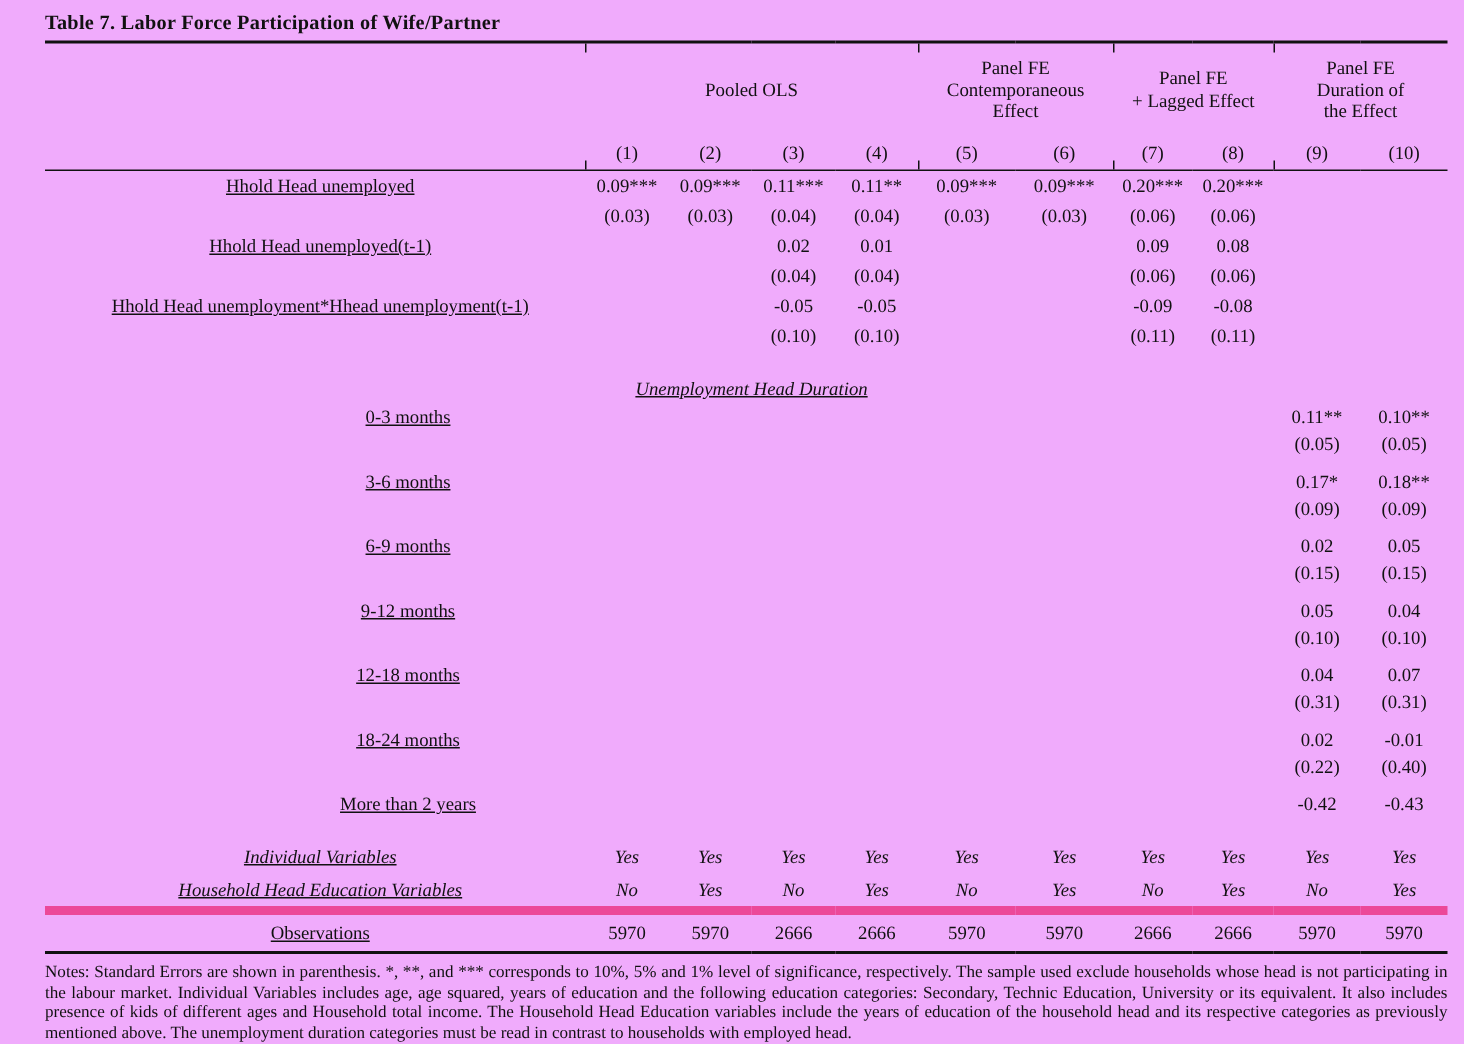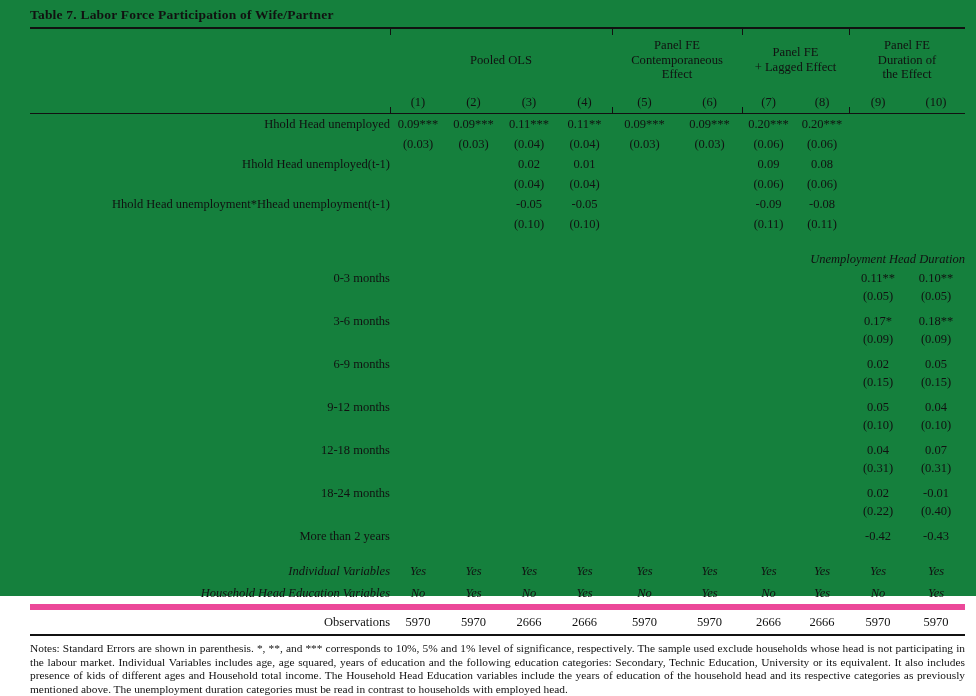--- a/index.html
+++ b/index.html
@@ -1,33 +1,33 @@
 <!DOCTYPE html>
 <html><head>
 <meta charset="utf-8">
 <style>
   html,body{margin:0;padding:0;background:#fff;}
   body{width:976px;height:696px;overflow:hidden;}
-  .page{position:relative;width:976px;height:596px;background:#15803d;
+  .page{position:relative;width:976px;height:696px;background:#f0abfc;
         font-family:"Liberation Serif",serif;color:#111;}
   .title{position:absolute;left:30px;top:7px;font-size:13.5px;font-weight:bold;
          letter-spacing:.2px;white-space:nowrap;}
   .table-wrap{position:absolute;left:30px;top:27px;width:935px;}
   table{border-collapse:collapse;table-layout:fixed;width:935px;
         border-top:2px solid #111;font-size:12.5px;color:#111;}
   th,td{padding:0;font-weight:normal;overflow:hidden;}
   thead th.group{text-align:center;vertical-align:middle;height:62px;
                  white-space:pre-line;line-height:1.18;font-size:12.6px;}
   thead th.num{text-align:center;vertical-align:middle;height:22px;font-size:12.5px;}
   thead th{border-bottom:1px solid #111;}
   thead th.group{border-bottom:none;}
   thead th.lblhead{border-bottom:1px solid #111;}
   td{height:20px;text-align:center;vertical-align:middle;line-height:1.15;
      font-size:12.5px;white-space:nowrap;}
-  td.lbl{text-align:right;padding-left:7px;}
+  td.lbl{text-align:center;padding-left:7px;text-decoration:underline;}
   tr.indent td.lbl{padding-left:124px;}
   tr.section td{font-style:italic;height:26px;padding-top:6px;vertical-align:bottom;
                 padding-bottom:3px;}
   tr.dur-coef td{height:19px;}
   tr.dur-se td{height:23px;vertical-align:top;padding-top:1px;}
   tr.spacer td{height:14px;}
   tr.toggle td{font-style:italic;height:22px;margin-left:32px;}
   tr.obs td{border-top:6px solid #ec4899;border-bottom:2px solid #111;height:24px;}
   .tick{position:absolute;width:1px;height:6px;background:#111;}
   .tick.top{top:2px;}

